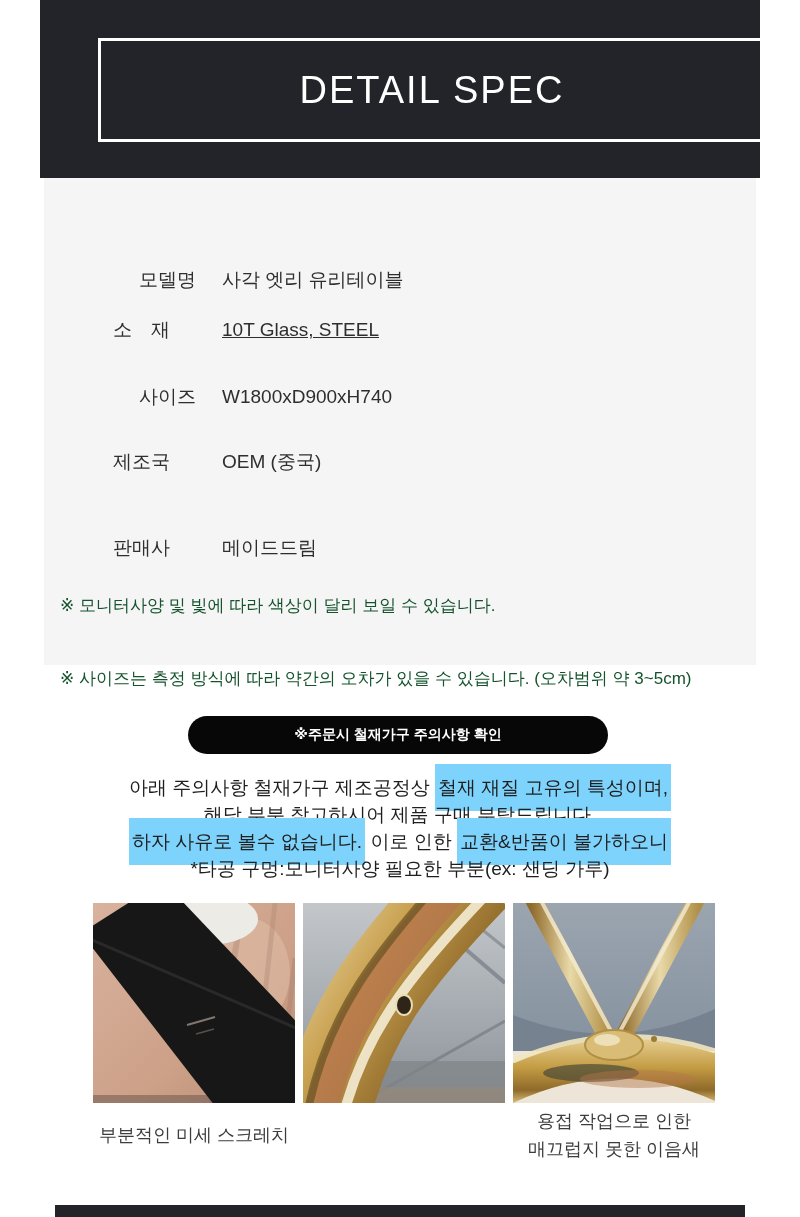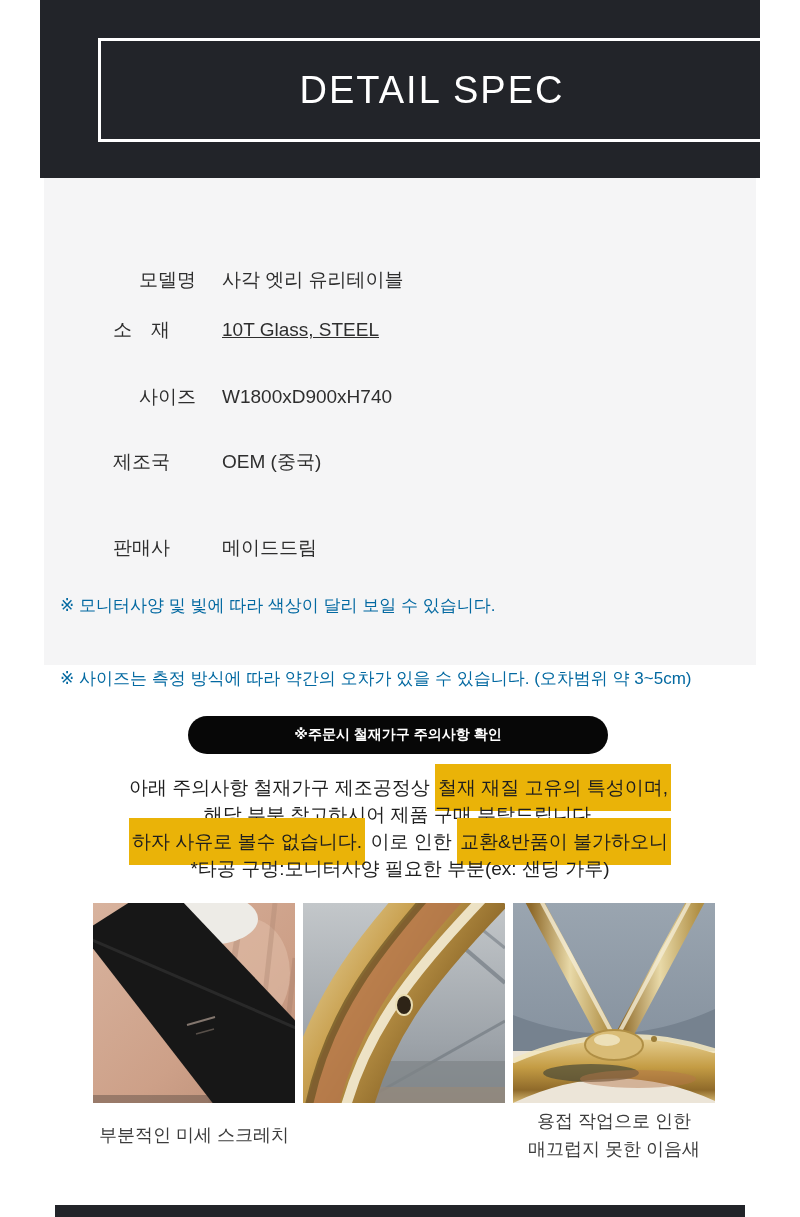--- a/index.html
+++ b/index.html
@@ -10,32 +10,32 @@
   .section-header { position:absolute; left:40px; top:0; width:720px; height:178px; background:#222429; }
   .title-box { position:absolute; left:58px; top:38px; width:668px; height:104px;
                border:3px solid #ffffff; display:flex; align-items:center; justify-content:center; }
   .page-title { color:#ffffff; font-size:38px; font-weight:400; letter-spacing:2px; }
 
   
   .spec-card { position:absolute; left:44px; top:178px; width:712px; height:487px; background:#f5f5f6; }
   .spec-row { position:absolute; left:69px; font-size:19px; color:#2e2e2e; white-space:nowrap; }
   .spec-row .lab { display:inline-block; width:109px; }
   .r0 { top:89px;text-align:center; } .r1 { top:139px;text-decoration:underline; } .r2 { top:206px;text-align:center; } .r3 { top:271px; } .r4 { top:333px;margin-top:24px; }
-  .note { position:absolute; left:16px; font-size:17px; color:#0369a1; white-space:nowrap;text-align:center; }
+  .note { position:absolute; left:16px; font-size:17px; color:#14532d; white-space:nowrap;text-align:center; }
   .n0 { top:416px; } .n1 { top:442px;margin-top:47px; }
 
   
   .caution-pill { position:absolute; left:188px; top:716px; width:420px; height:38px;
                   background:#070707; border-radius:19px; display:flex; align-items:center;
                   justify-content:center; color:#ffffff; font-size:14px; font-weight:700; }
 
   
   .caution-text { position:absolute; left:0; top:774px; width:800px; text-align:center;
                   font-size:19px; line-height:27px; color:#1e1e1e; }
-  .hl { background:#eab308; padding:13px 3px; }
+  .hl { background:#7dd3fc; padding:13px 3px; }
 
   
   .photo { position:absolute; top:903px; width:202px; height:200px; overflow:hidden; }
   .p0 { left:93px; } .p1 { left:303px; } .p2 { left:513px; }
   .photo svg { display:block; width:202px; height:200px; }
   .caption { position:absolute; top:1106px; width:202px; height:58px; display:flex;
              align-items:center; justify-content:center; text-align:center;
              font-size:18px; line-height:28px; color:#3c3c3c; white-space:pre-line; }
   .c0 { left:83px; width:222px; } .c1 { left:300px; width:208px; } .c2 { left:513px; }
 

